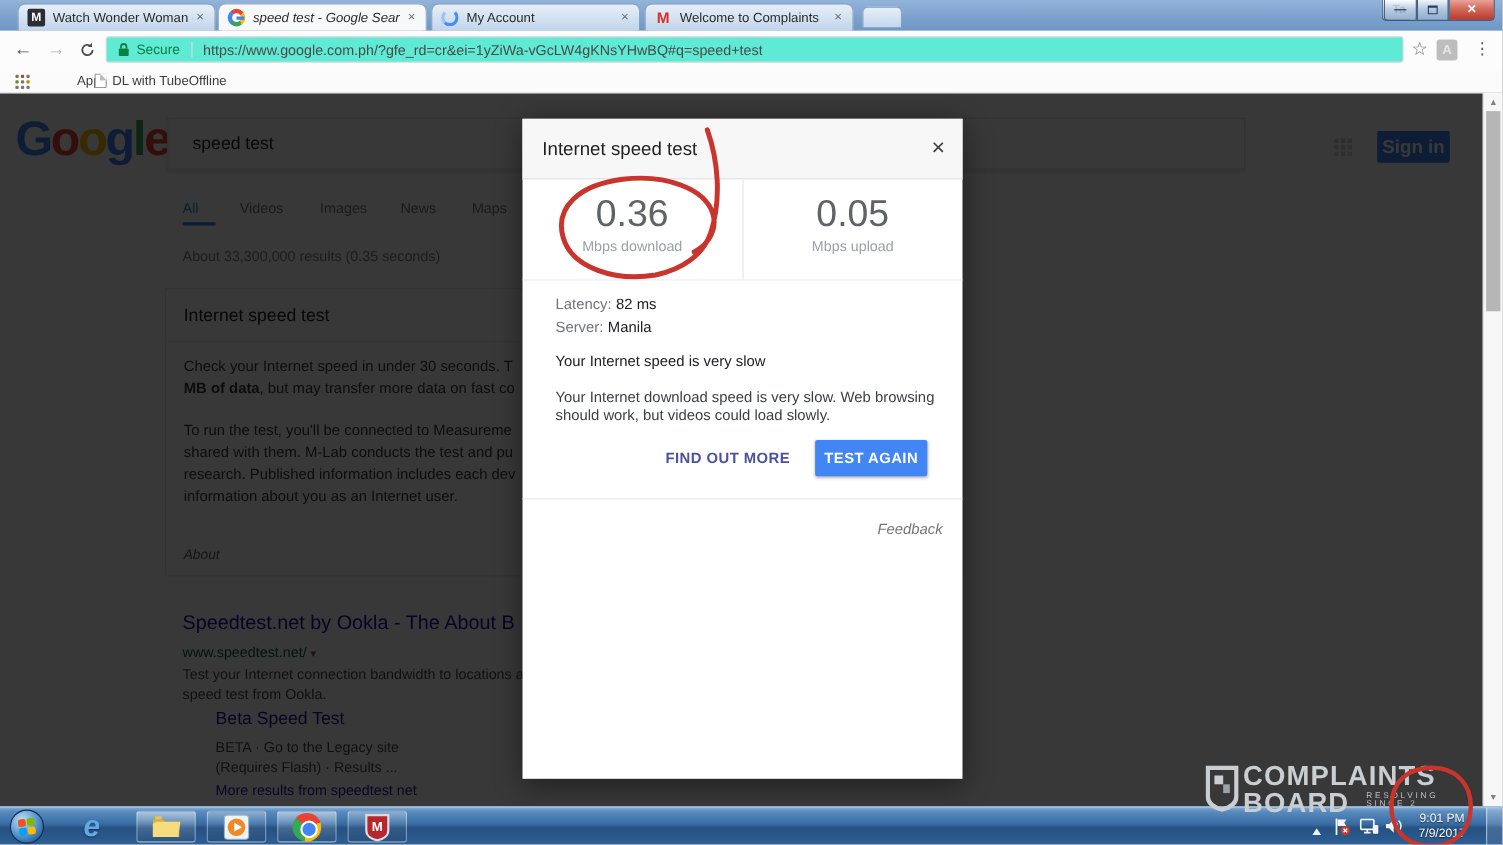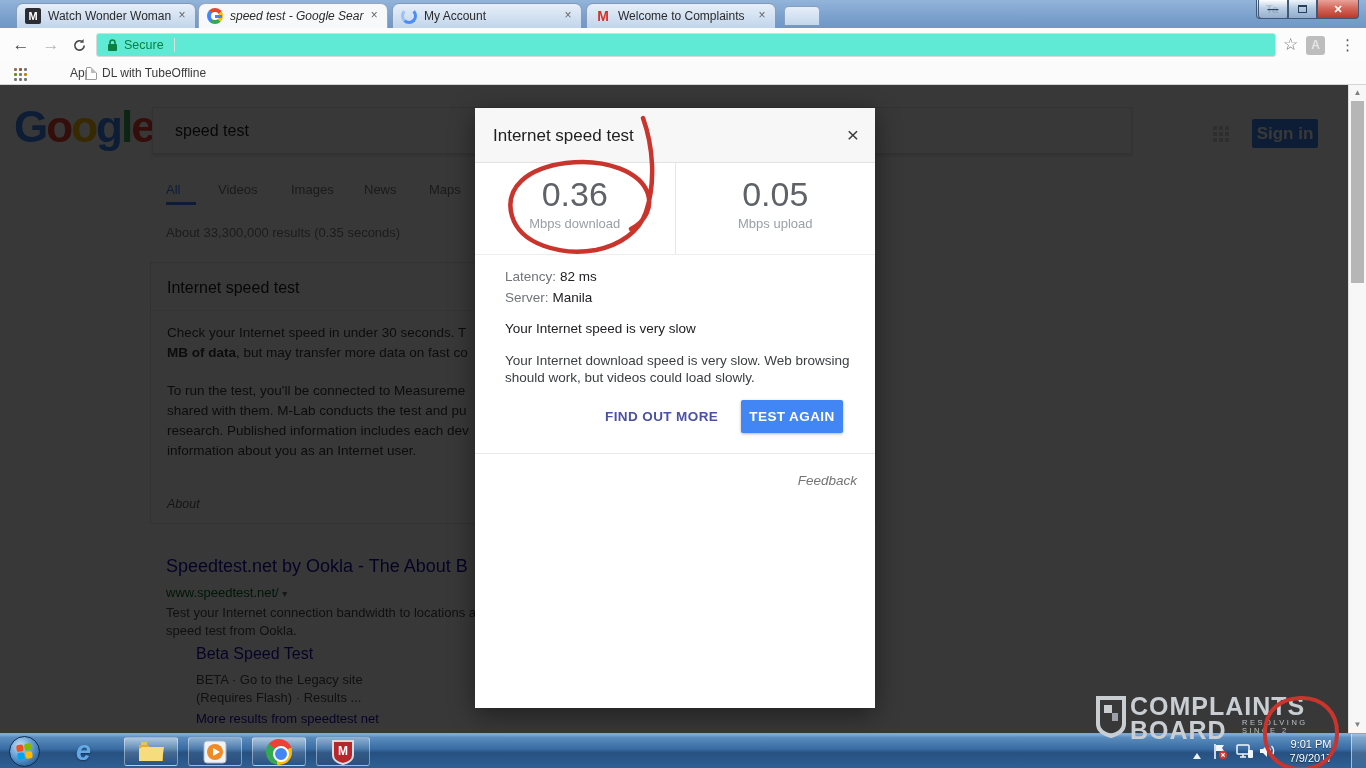--- a/index.html
+++ b/index.html
@@ -191,20 +191,21 @@
         <path d="M12.4 1v4h-4z" fill="#4d4d4d"></path>
       </svg>
     </div>
     <div class="omnibox">
       <svg width="11" height="13" viewBox="0 0 11 13">
         <rect x="1" y="5" width="9" height="7" rx="1" fill="#0b8043"></rect>
         <path d="M3 5V3.5a2.5 2.5 0 0 1 5 0V5" fill="none" stroke="#0b8043" stroke-width="1.6"></path>
       </svg>
       <span class="secure">Secure</span>
       <span class="omni-sep"></span>
+      <span class="url">https://www.google.com.ph/?gfe_rd=cr&amp;ei=1yZiWa-vGcLW4gKNsYHwBQ#q=speed+test</span>
     </div>
     <div class="star">☆</div>
     <div class="ext">A</div>
     <div class="menu3">⋮</div>
   </div>
 
   <div class="bookmarks">
     <span class="appsgrid"></span>
     <span class="bm-label" style="left:34px;margin-left:36px;">Apps</span>
     <span class="doc-icon"></span>

